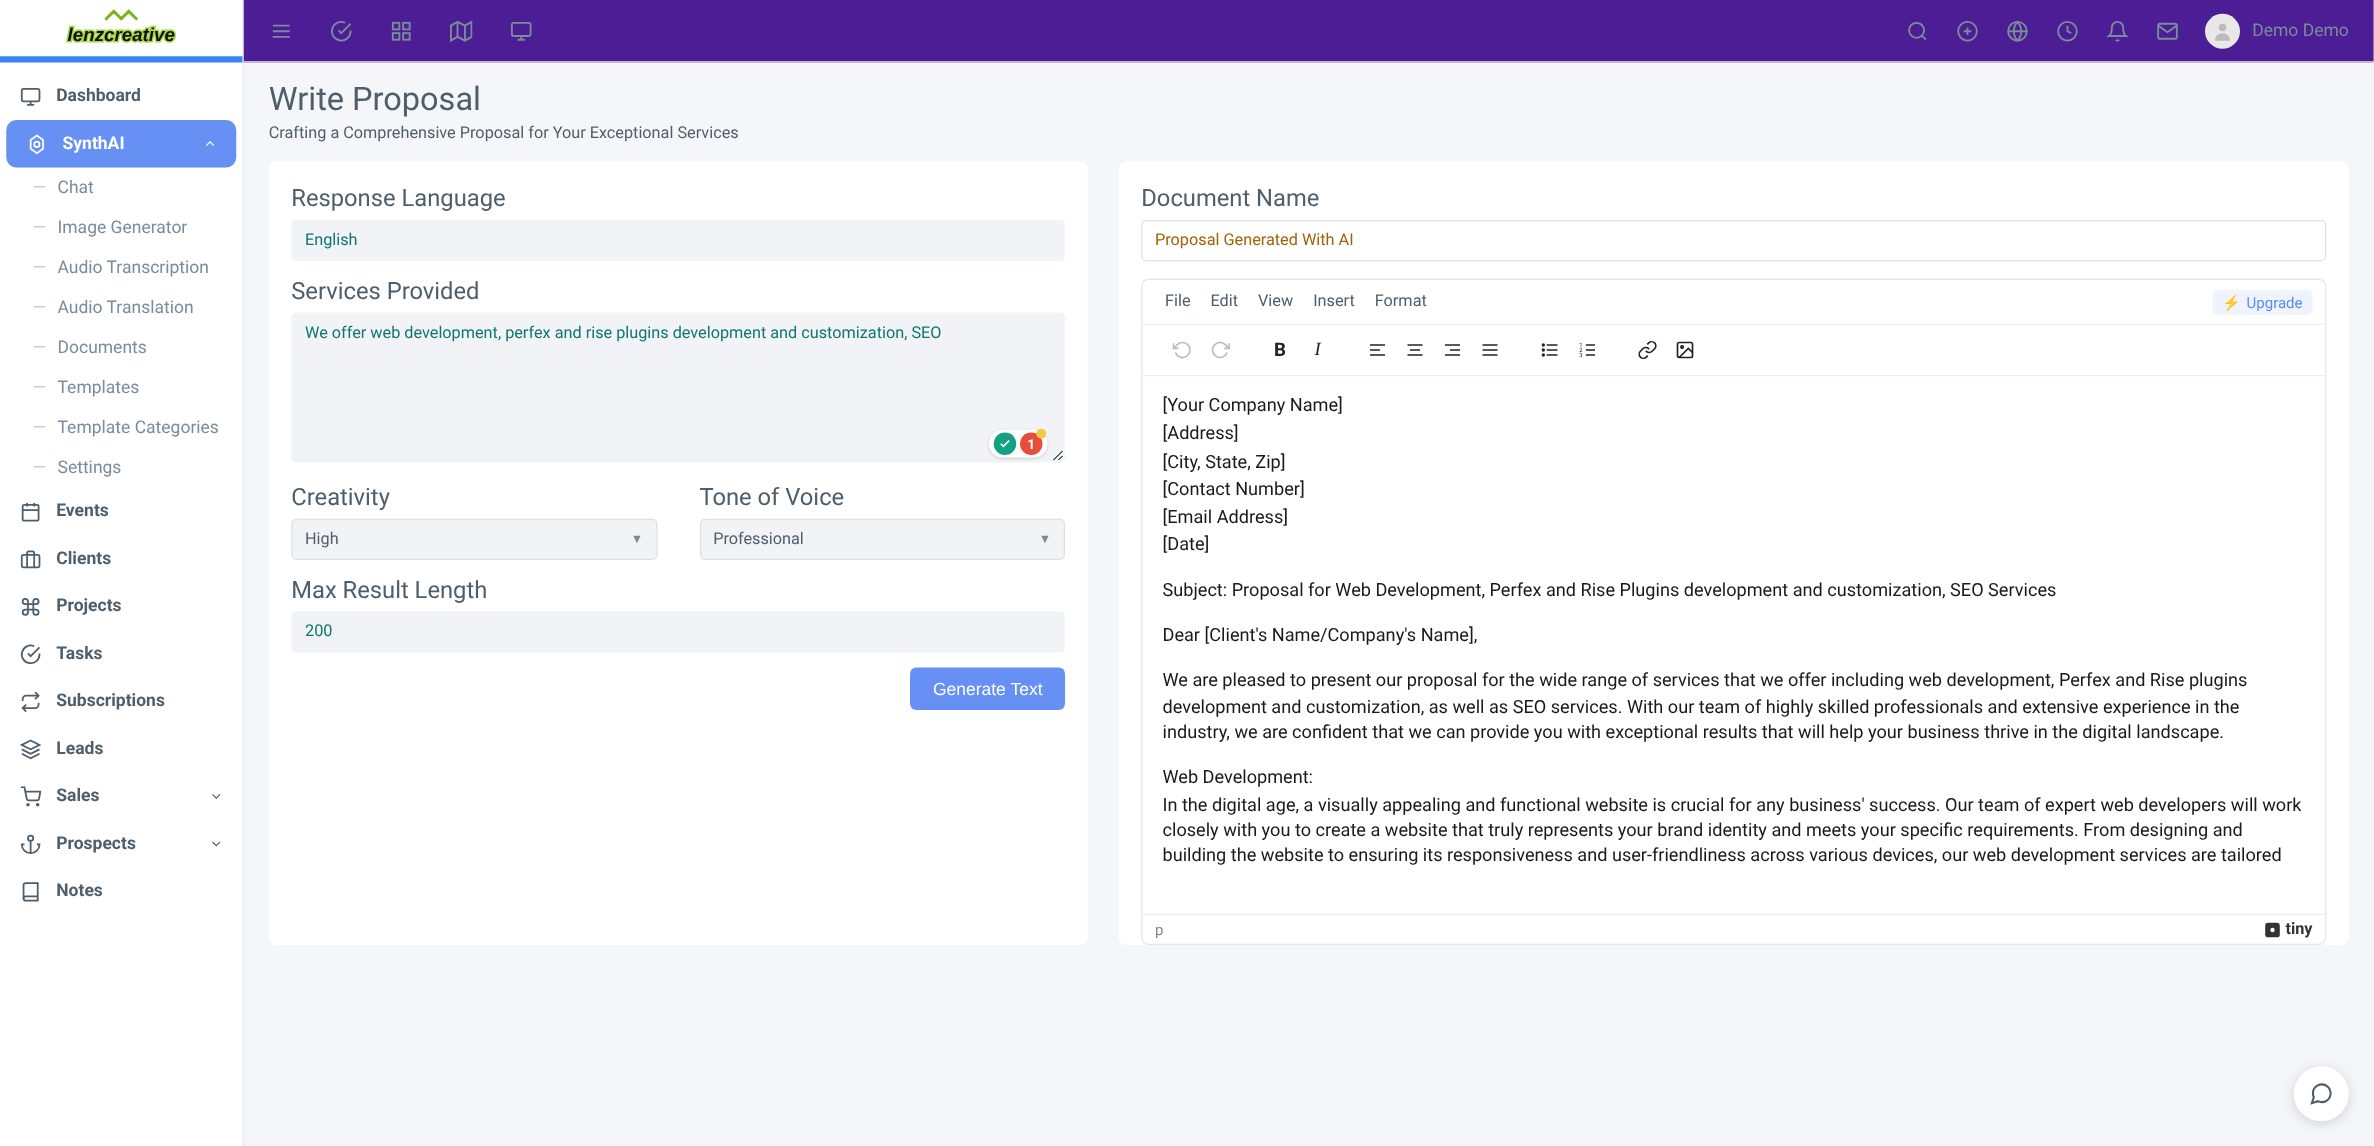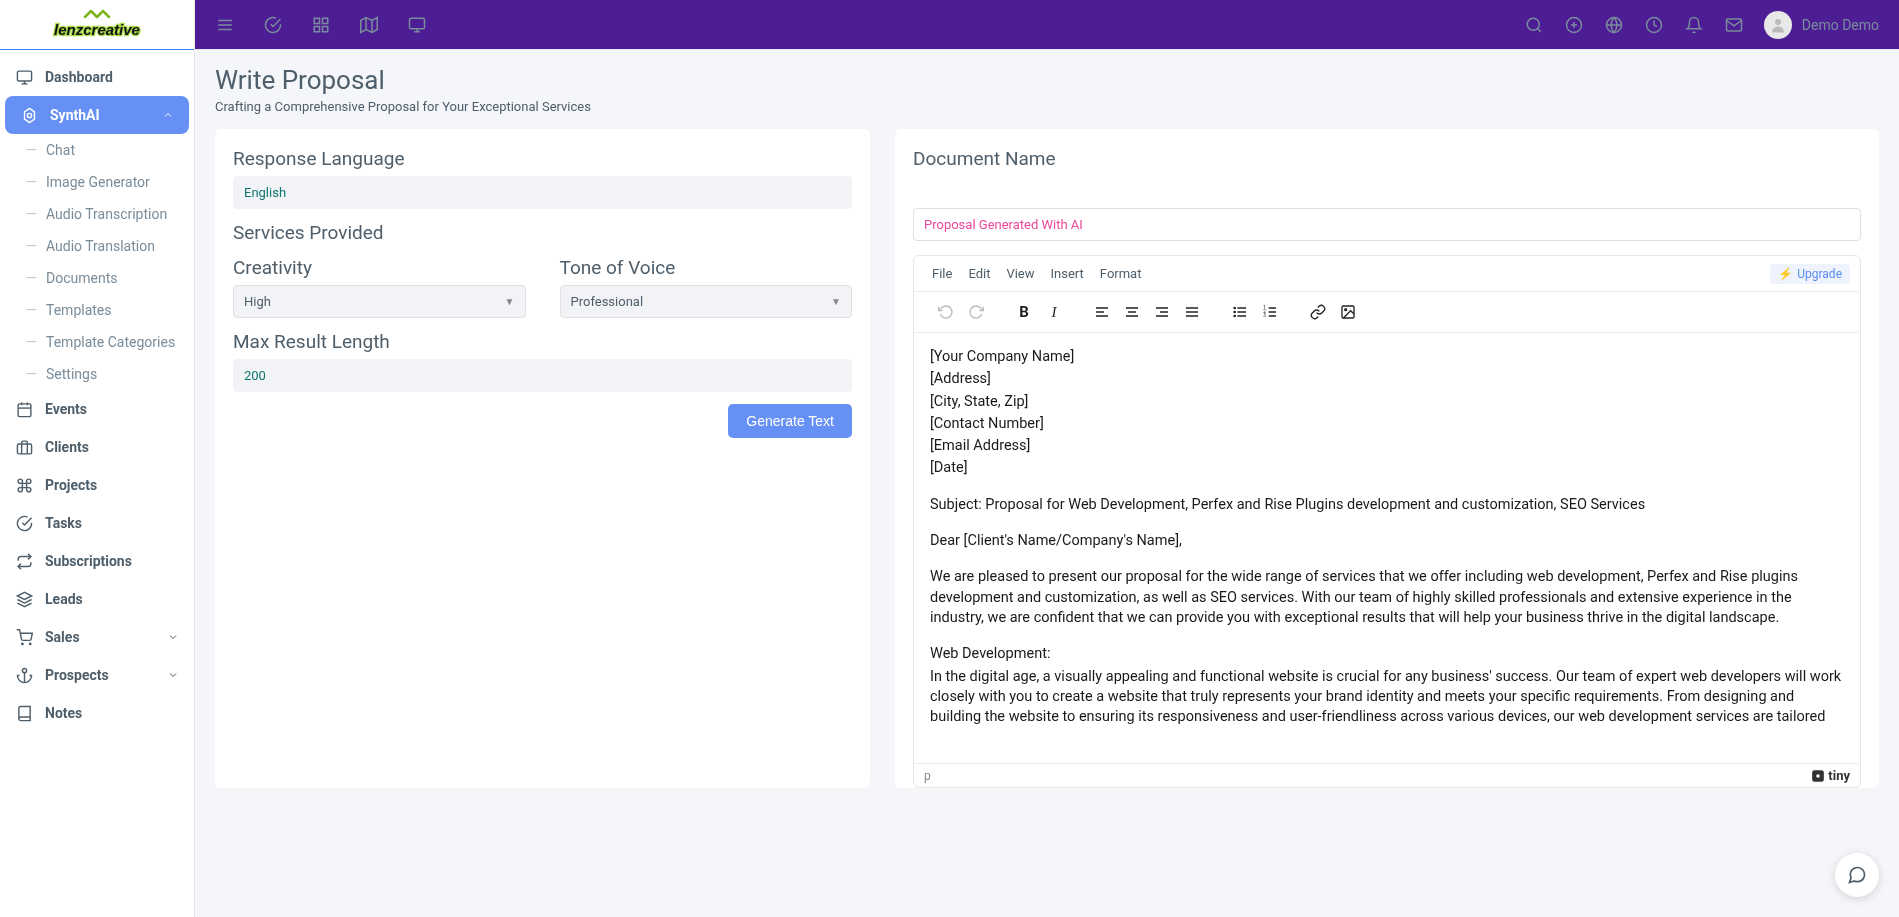--- a/index.html
+++ b/index.html
@@ -24,21 +24,21 @@
       border-right: 1px solid #e8e8e8;
       display: flex;
       flex-direction: column;
       flex-shrink: 0;
     }
     .logo-area {
       height: 50px;
       display: flex;
       align-items: center;
       justify-content: center;
-      border-bottom: 1px solid #3b82f6;
+      border-bottom: 5px solid #3b82f6;
     }
     .logo-svg {
       display: block;
     }
     .nav {
       flex: 1;
       overflow-y: auto;
       padding-top: 8px;
     }
     .nav-item {
@@ -266,24 +266,23 @@
       font-size: 14px;
       cursor: pointer;
       float: right;
     }
     .doc-name-input {
       width: 100%;
       border: 1px solid #e0e0e0;
       border-radius: 4px;
       padding: 8px 10px;
       font-size: 13px;
-      color: #ec4899;
+      color: #a16207;
       background: #fff;
       font-family: inherit;
-      margin-top: 32px;
     }
     
     .editor-wrap {
       border: 1px solid #e5e5e5;
       border-radius: 6px;
       margin-top: 14px;
       overflow: hidden;
     }
     .editor-menubar {
       display: flex;
@@ -649,20 +648,31 @@
 
       <div class="panels">
 
         <div class="panel panel-left clearfix">
           <div class="form-group">
             <label class="form-label">Response Language</label>
             <input class="form-control" value="English" style="">
           </div>
           <div class="form-group">
             <label class="form-label">Services Provided</label>
+            <div class="textarea-wrap">
+              <textarea class="form-control textarea" style="">We offer web development, perfex and rise plugins development and customization, SEO</textarea>
+              <div class="textarea-badges">
+                <span class="badge-circle badge-green">
+                    <svg width="10" height="10" viewBox="0 0 24 24" fill="none" stroke="#fff" stroke-width="3">
+                      <polyline points="4 12 9 17 20 6"></polyline>
+                    </svg>
+                  </span>
+                <span class="badge-circle badge-red">1</span>
+              </div>
+            </div>
           </div>
           <div class="form-row">
             <div class="form-col form-group">
               <label class="form-label">Creativity</label>
               <div class="select-control">
                 <span>High</span>
                 <span class="select-caret">▼</span>
               </div>
             </div>
             <div class="form-col form-group">

